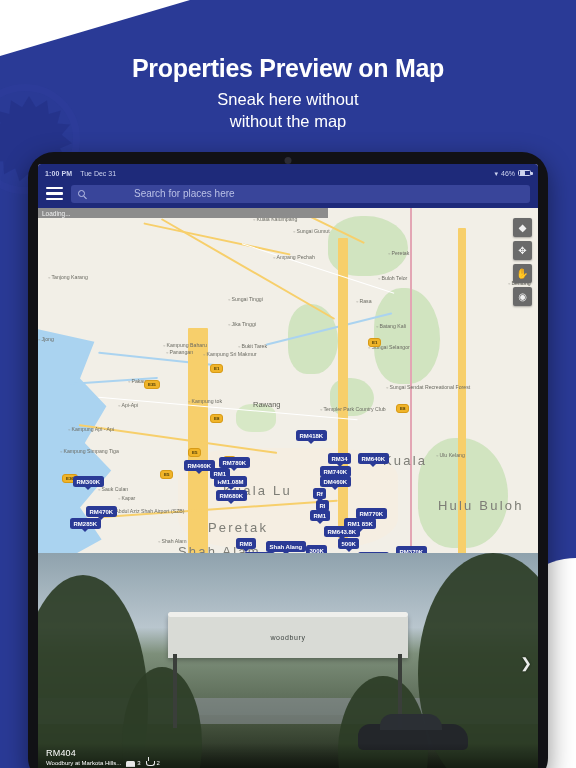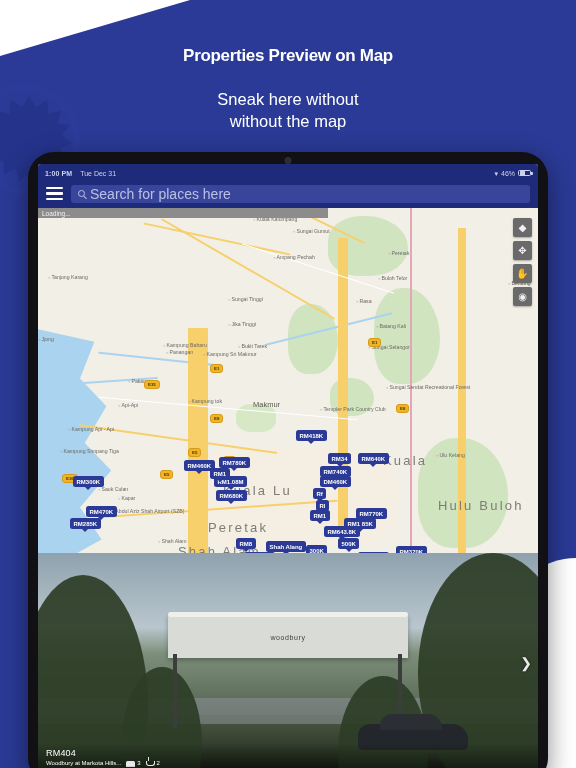--- a/index.html
+++ b/index.html
@@ -44,24 +44,24 @@
     border: 7px solid #2c3c99;
     border-radius: 50%;
     opacity: 0.9;
   }
   #star-left  { left: -14px; top: 96px; width: 86px; height: 86px; }
   #ring-left  { left: -30px; top: 84px; width: 110px; height: 110px; }
   #star-right { right: -18px; top: 590px; width: 86px; height: 86px; }
   #ring-right { right: -34px; top: 578px; width: 110px; height: 110px; }
 
   #promo-title {
-    position: absolute; left: 0; right: 0; top: 46px;
+    position: absolute; left: 0; right: 0; top: 54px;
     text-align: center;
     color: #ffffff;
-    font-size: 17px;
+    font-size: 25px;
     font-weight: bold;
     letter-spacing: -0.3px;
   }
   #promo-sub {
     position: absolute; left: 0; right: 0; top: 88px;
     text-align: center;
     color: #ffffff;
     font-size: 16.5px;
     line-height: 22px;
     font-weight: normal;
@@ -154,21 +154,21 @@
   }
   .mag {
     width: 7px; height: 7px; border: 1.3px solid #b9c0e6;
     border-radius: 50%; position: relative; flex: none;
   }
   .mag::after {
     content: ""; position: absolute;
     right: -3px; bottom: -2px; width: 4px; height: 1.3px;
     background: #b9c0e6; transform: rotate(45deg);
   }
-  #search-placeholder { color: #b9c0e6; font-size: 14px; }
+  #search-placeholder { color: #b9c0e6; font-size: 10px; margin-left: 44px; }
 
   
   #maparea {
     position: relative;
     height: 345px;
     background: #f2efe7;
     overflow: hidden;
   }
   #loading-bar {
     position: absolute; left: 0; top: 0;
@@ -470,21 +470,21 @@
           <div class="map-label dot" style="left: 150px; top: 190px;">Kampung tok</div>
           <div class="map-label dot" style="left: 282px; top: 198px;">Templer Park Country Club</div>
           <div class="map-label dot" style="left: 80px; top: 194px;">Api-Api</div>
           <div class="map-label dot" style="left: 30px; top: 218px;">Kampung Api - Api</div>
           <div class="map-label dot" style="left: 22px; top: 240px;">Kampung Simpang Tiga</div>
           <div class="map-label dot" style="left: 80px; top: 287px;">Kapar</div>
           <div class="map-label dot" style="left: 398px; top: 244px;">Ulu Kelang</div>
           <div class="map-label dot" style="left: 58px; top: 300px;">Sultan Abdul Aziz Shah Airport (SZB)</div>
           <div class="map-label dot" style="left: 120px; top: 330px;">Shah Alam</div>
           <div class="map-label dot" style="left: 60px; top: 278px;">Sauk Culan</div>
-          <div class="map-town" style="left: 215px; top: 192px;">Makmur</div>
+          <div class="map-town" style="left: 215px; top: 192px;">Rawang</div>
           <div class="map-city" style="left: 185px; top: 275px;">Kuala Lu</div>
           <div class="map-city" style="left: 345px; top: 245px;">Kuala</div>
           <div class="map-city" style="left: 400px; top: 290px;">Hulu Buloh</div>
           <div class="map-city" style="left: 170px; top: 312px;">Peretak</div>
           <div class="map-city" style="left: 140px; top: 336px;">Shah Alam</div>
           <div class="hwy-shield" style="left: 106px; top: 172px;">E35</div>
           <div class="hwy-shield" style="left: 172px; top: 156px;">E1</div>
           <div class="hwy-shield" style="left: 172px; top: 206px;">E8</div>
           <div class="hwy-shield" style="left: 185px; top: 248px;">E1</div>
           <div class="hwy-shield" style="left: 150px; top: 240px;">E5</div>

